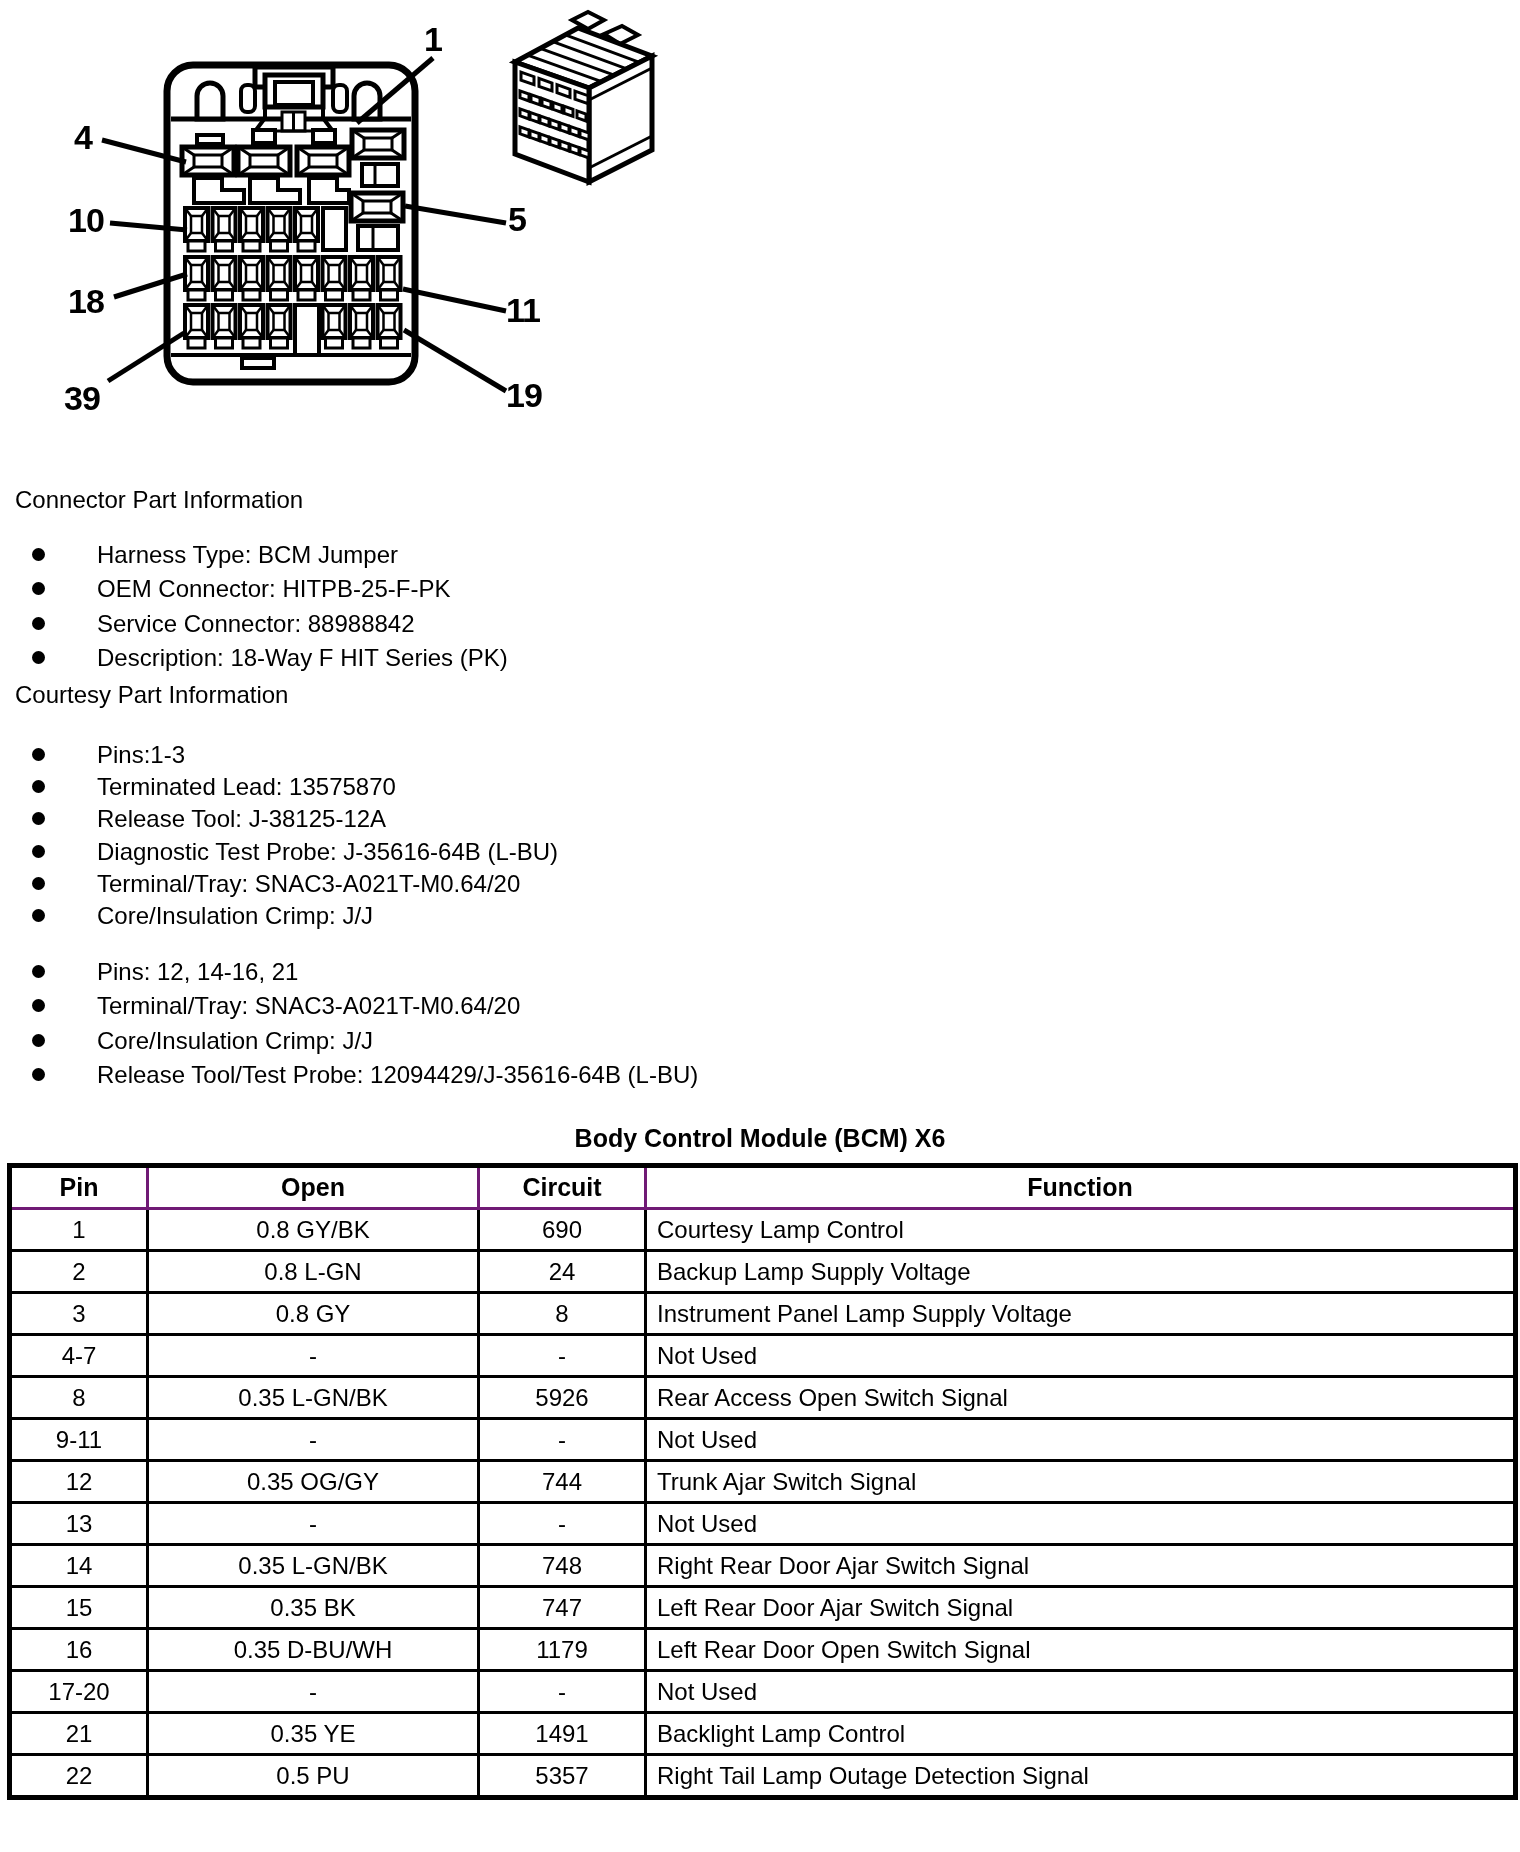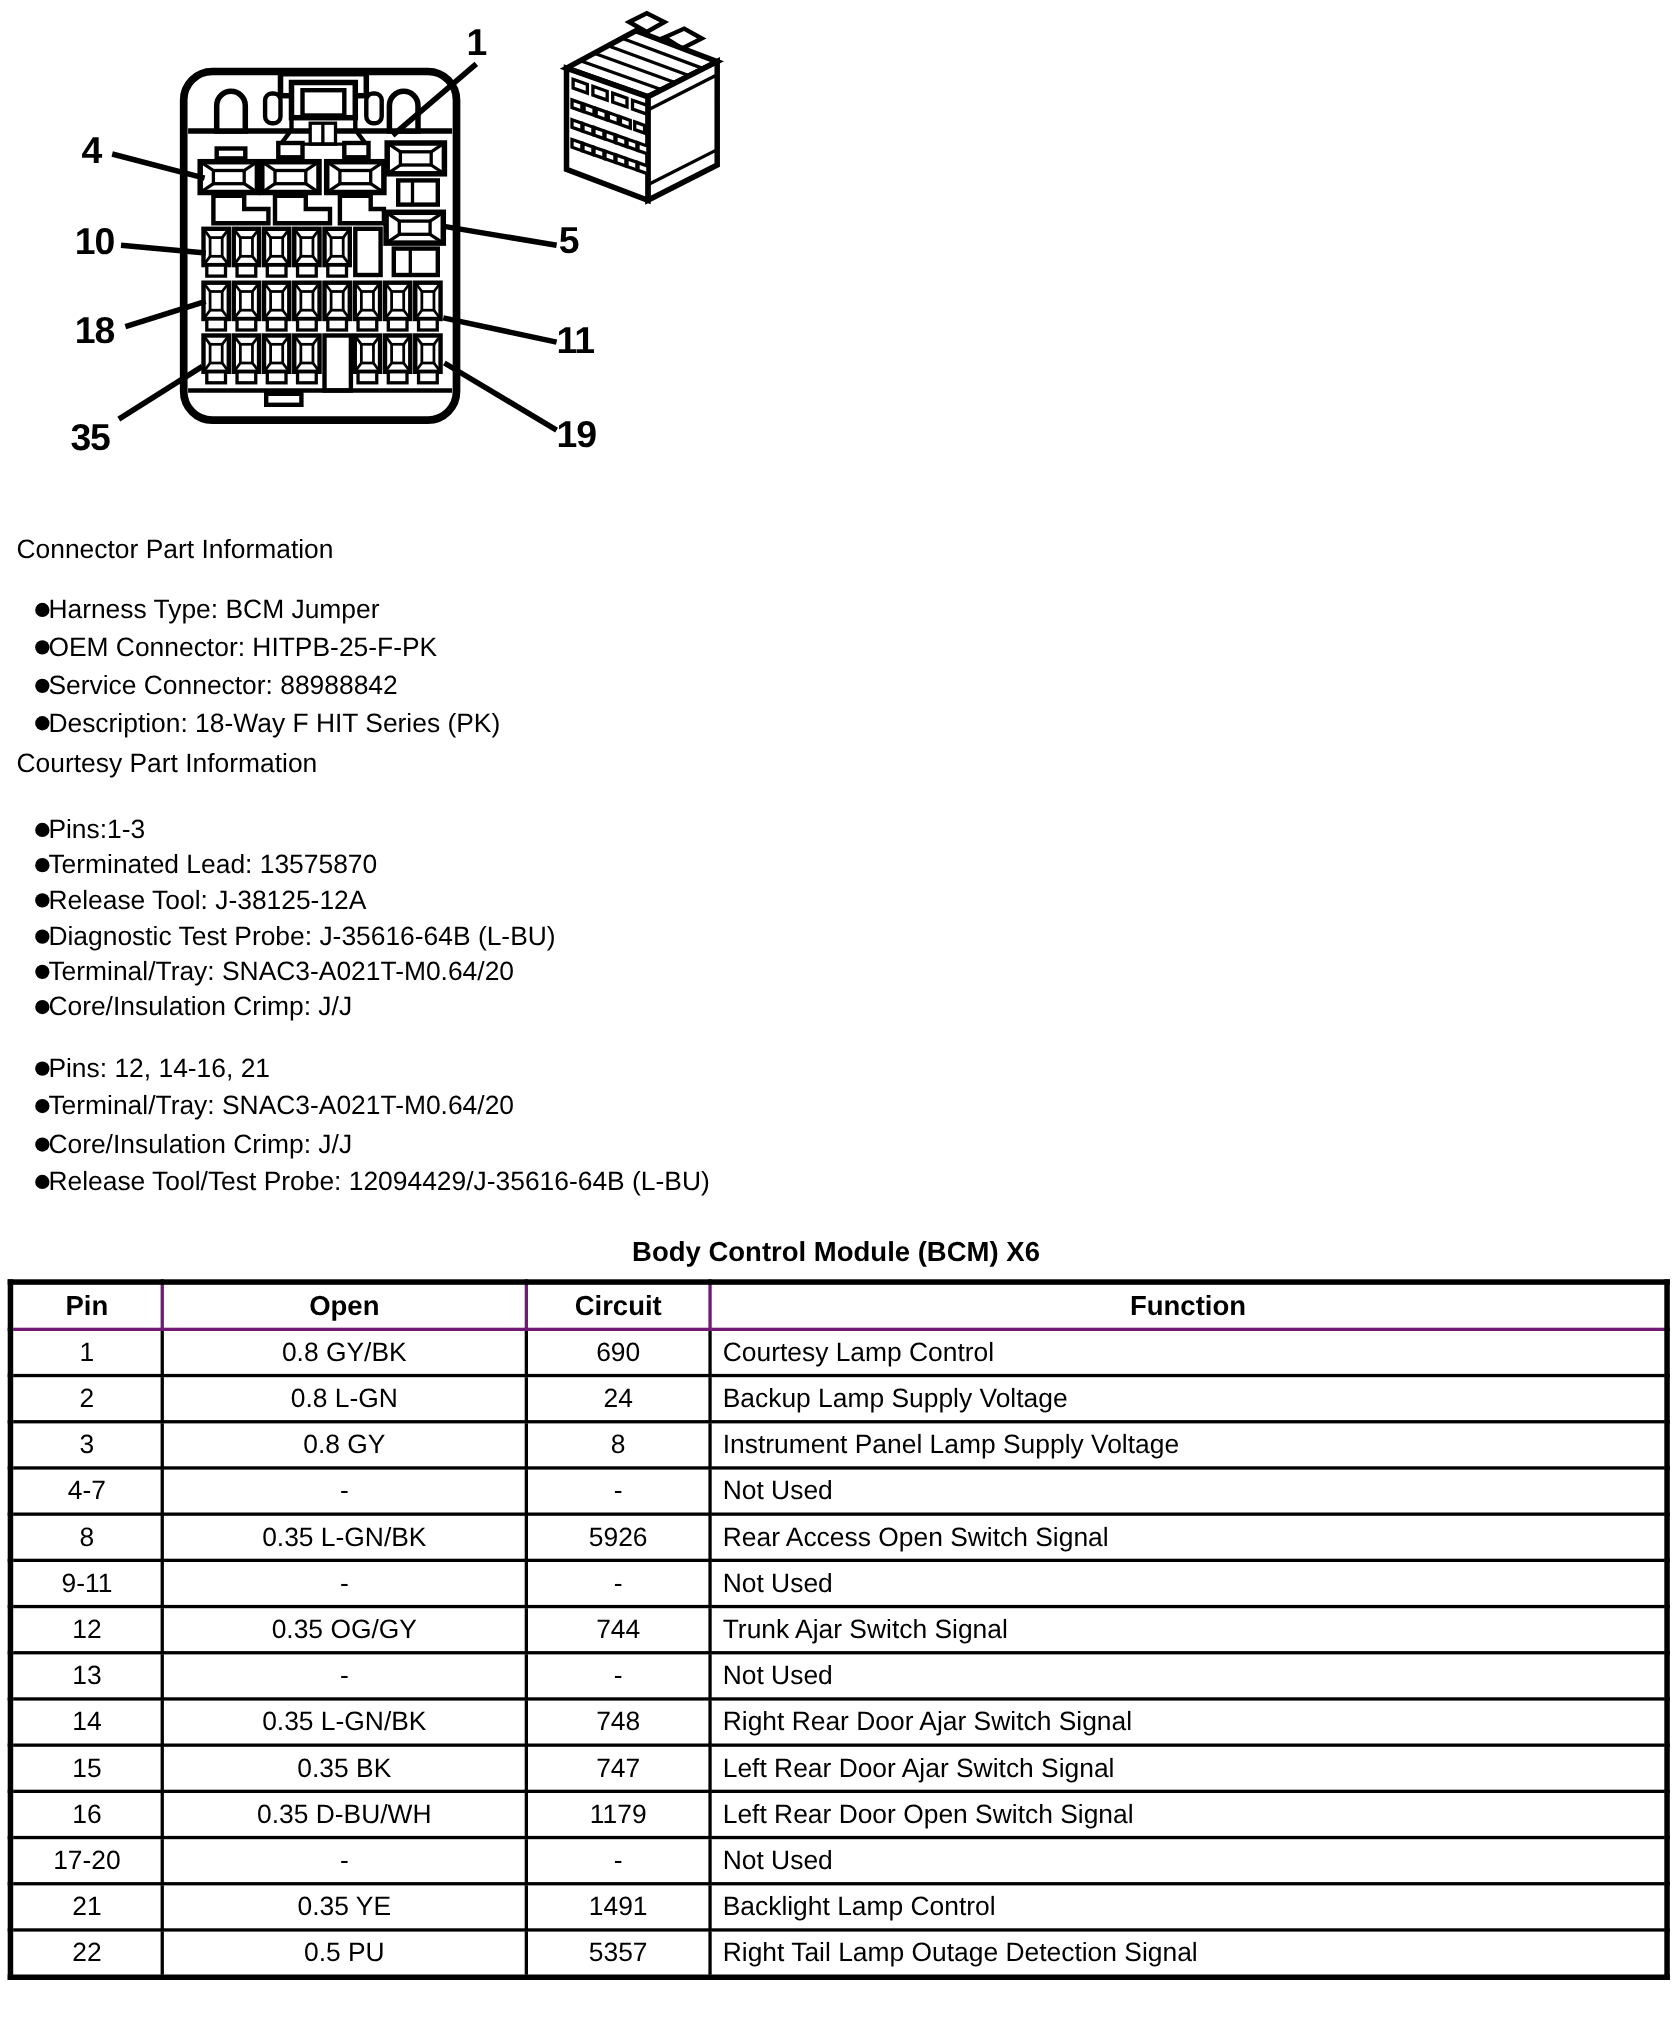--- a/index.html
+++ b/index.html
@@ -2,21 +2,21 @@
 <html><head>
 <meta charset="utf-8">
 <style>
   html,body{margin:0;padding:0;background:#888;}
   .page{position:relative;width:1520px;height:1852px;margin:0 auto;background:#ffffff;
         font-family:"Liberation Sans",sans-serif;color:#000;overflow:hidden;}
   svg{position:absolute;left:0;top:0;}
   .callout{position:absolute;font-weight:bold;font-size:34px;line-height:1;letter-spacing:-1px;}
   .sec-heading{position:absolute;left:15px;margin:0;font-size:24px;font-weight:normal;}
   .bullets{position:absolute;left:0;margin:0;padding:0;list-style:none;width:780px;}
-  .bullets li{position:relative;padding-left:44px;font-size:24px;line-height:28px;}
+  .bullets li{position:relative;padding-left:97px;font-size:24px;line-height:28px;}
   .g0 li{height:34.4px;}
   .g1 li{height:32.2px;}
   .g2 li{height:34.4px;}
   .dot{position:absolute;left:32px;top:7px;width:13px;height:13px;border-radius:50%;background:#000;}
   .tbl-title{position:absolute;top:1124px;left:0;width:1520px;text-align:center;
              font-size:25px;font-weight:bold;margin:0;}
   table.pintable{position:absolute;left:7px;top:1163px;width:1506px;border-collapse:collapse;
                  table-layout:fixed;border:5px solid #000;}
   .pintable th{height:39px;font-size:25px;font-weight:bold;border:3px solid #701a75;padding:0;text-align:center;}
   .pintable td{height:39px;font-size:24px;border:3px solid #000;padding:0;text-align:center;}
@@ -176,21 +176,21 @@
       <line x1="405" y1="206" x2="506" y2="223"></line>
       <line x1="403" y1="289" x2="506" y2="311"></line>
       <line x1="404" y1="330" x2="506" y2="391"></line>
     </g>
   </svg>
 
   <div class="callout" style="left:424px;top:22px">1</div>
   <div class="callout" style="left:74px;top:120px">4</div>
   <div class="callout" style="left:68px;top:203px">10</div>
   <div class="callout" style="left:68px;top:284px">18</div>
-  <div class="callout" style="left:64px;top:381px">35</div>
+  <div class="callout" style="left:64px;top:381px">39</div>
   <div class="callout" style="left:508px;top:202px">5</div>
   <div class="callout" style="left:506px;top:293px">11</div>
   <div class="callout" style="left:506px;top:378px">19</div>
 
   <h2 class="sec-heading" style="top:486px">Connector Part Information</h2>
 
   <ul class="bullets g0" style="top:541px">
 
       <li>
         <span class="dot"></span>

